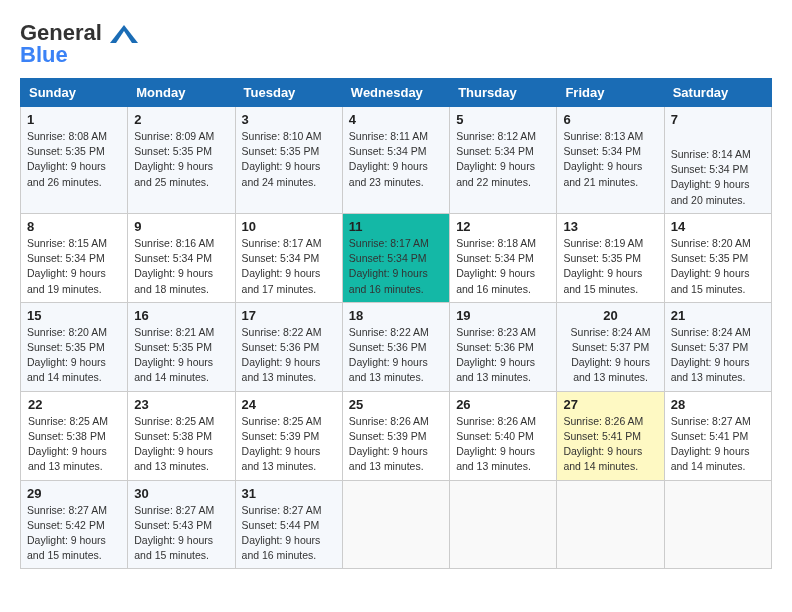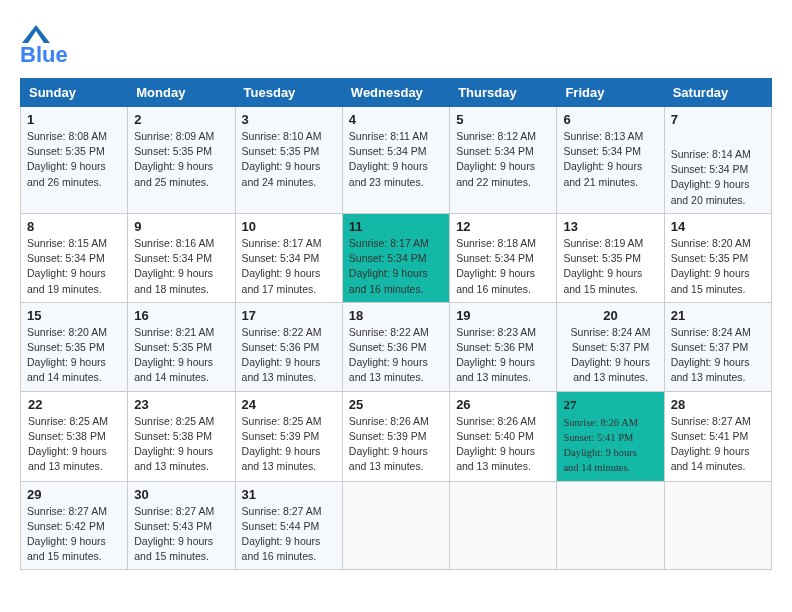--- a/index.html
+++ b/index.html
@@ -82,20 +82,21 @@
       background: #f9f9f9 !important;
     }
   </style>
 </head>
 <body>
 
 <div class="header">
   <div class="logo">
     <div class="logo-row">
       <span style="font-size:22px;font-weight:bold;color:#333;">
+        <span style="color:#333;">General</span>
         <svg width="28" height="18" viewBox="0 0 28 18" style="vertical-align:middle;margin-left:2px;">
           <polygon points="0,18 14,0 28,18" fill="#1a6cb5"></polygon>
           <polygon points="6,18 14,6 22,18" fill="#fff"></polygon>
         </svg>
       </span>
     </div>
     <div style="font-size:22px;font-weight:bold;color:#3b82f6;margin-top:-4px;">Blue</div>
   </div>
   <div class="title-block">
     <div class="month-title"></div>
@@ -298,21 +299,21 @@
 Daylight: 9 hours
 and 13 minutes.</div>
         </td>
         <td style="background: rgb(255, 255, 255);">
           <span class="day-num">26</span>
           <div class="day-info" style="white-space: pre-line;">Sunrise: 8:26 AM
 Sunset: 5:40 PM
 Daylight: 9 hours
 and 13 minutes.</div>
         </td>
-        <td style="background: #14b8a6; font-family: Liberation Serif, serif;">
+        <td style="background: #fef9c3;">
           <span class="day-num">27</span>
           <div class="day-info" style="white-space: pre-line;">Sunrise: 8:26 AM
 Sunset: 5:41 PM
 Daylight: 9 hours
 and 14 minutes.</div>
         </td>
         <td style="background: rgb(255, 255, 255);">
           <span class="day-num">28</span>
           <div class="day-info" style="white-space: pre-line;">Sunrise: 8:27 AM
 Sunset: 5:41 PM

